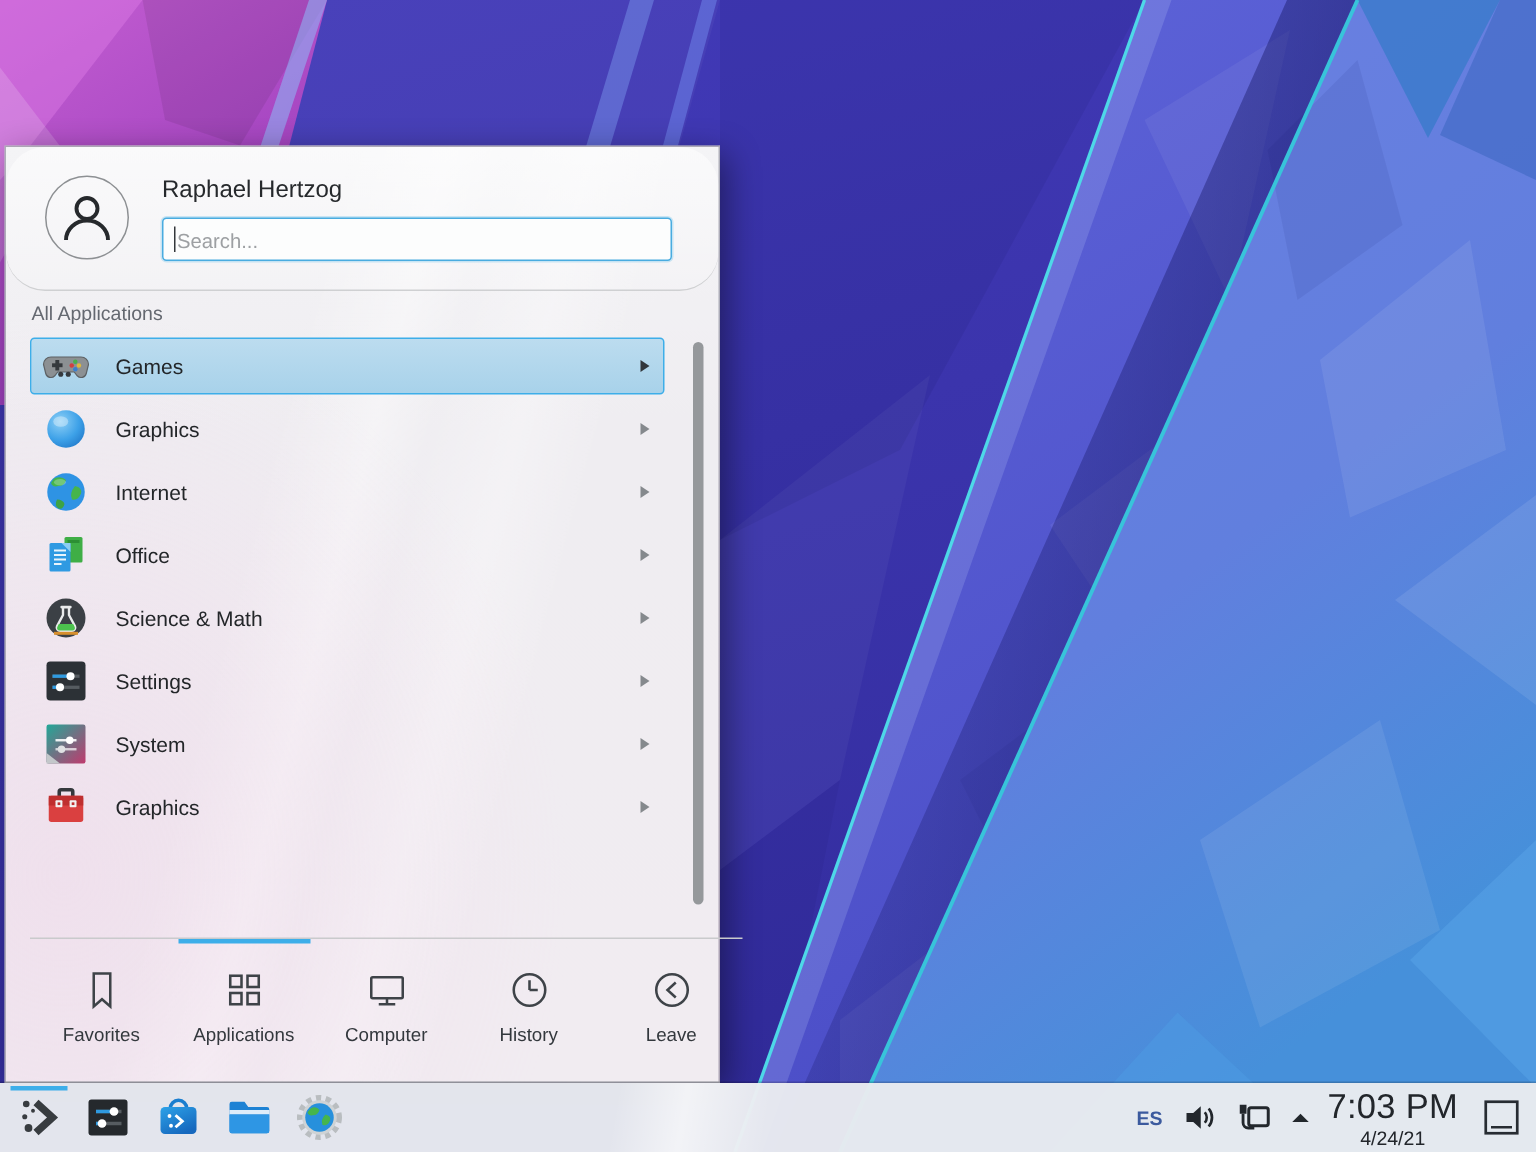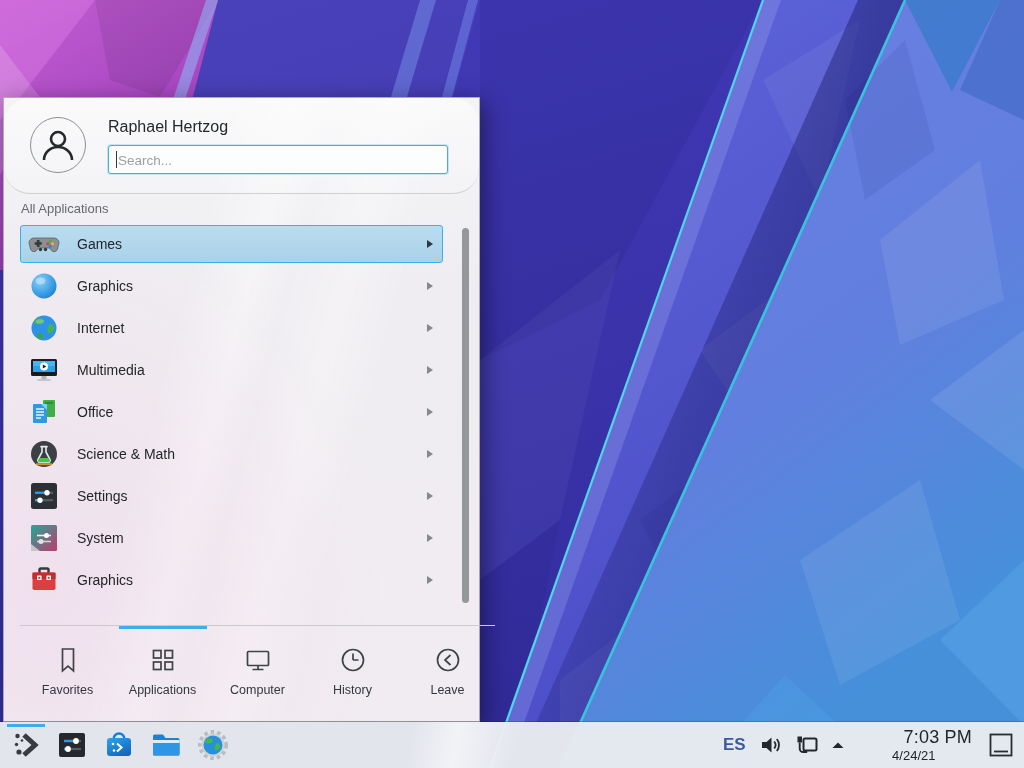--- a/index.html
+++ b/index.html
@@ -58,25 +58,25 @@
       linear-gradient(100deg, rgba(255,255,255,0) 40%, rgba(255,255,255,.55) 44.5%, rgba(255,255,255,0) 50%),
       rgba(233,235,240,.97);
     box-shadow:0 -1px 0 rgba(0,0,0,.18);
     display:flex; align-items:center; padding:0 8px 0 6px; }
   .tb-launcher { position:relative; width:40px; height:46px; display:flex; align-items:center; justify-content:center; }
   .tb-active-line { position:absolute; left:1px; top:2px; width:38px; height:3px; background:#3daee9; }
   .tb-apps { display:flex; align-items:center; gap:15px; margin-left:10px; }
   .tb-app { width:32px; height:32px; display:flex; }
   .tb-spacer { flex:1 1 auto; }
   .tray { display:flex; align-items:center; gap:10px; }
-  .kbd-layout { font-size:17px; font-weight:bold; color:#3b5a9e; padding:0 2px; }
+  .kbd-layout { font-size:13px; font-weight:bold; color:#3b5a9e; padding:0 2px; }
   .tray-icon { width:26px; height:26px; display:flex; }
   .caret-icon { width:16px; height:16px; display:flex; }
   .clock { margin:0 14px 0 10px; display:flex; flex-direction:column; align-items:center; line-height:1; color:#22262b; }
-  .clock-time { font-size:18px; letter-spacing:.2px;margin-left:48px; }
+  .clock-time { font-size:23px; letter-spacing:.2px; }
   .clock-date { font-size:13px; margin-top:3px; }
   .show-desktop { width:30px; height:32px; display:flex; align-items:center; justify-content:center; }
 </style>
 </head>
 <body>
 
 <svg id="wallpaper" viewBox="0 0 1024 768" preserveAspectRatio="none">
   <defs>
     <linearGradient id="gBase" x1="0" y1="0" x2="0.4" y2="1">
       <stop offset="0" stop-color="#433bba"></stop>
@@ -203,36 +203,20 @@
           <path d="M8,7 q5,-2 8,1 q-1,4 -5,4 q-4,1 -5,-2 Z" fill="#46b54c"></path>
           <path d="M22,12 q5,1 4,5 q-2,5 -6,4 q-2,-4 2,-9 Z" fill="#46b54c"></path>
           <path d="M10,21 q4,0 5,3 q-1,4 -4,3 q-3,-2 -1,-6 Z" fill="#3da344"></path>
           <ellipse cx="12" cy="9.5" rx="4" ry="2.2" fill="#ffffff" opacity="0.25"></ellipse>
         </svg>
       </span>
       <span class="cat-label">Internet</span>
       <span class="row-arrow"></span>
     </div>
 
-    <div class="cat-row">
-      <span class="cat-icon">
-        <svg viewBox="0 0 32 32" width="32" height="32">
-          <rect x="3" y="5" width="26" height="17" rx="1.5" fill="#1b1f23"></rect>
-          <rect x="5" y="7" width="22" height="11" fill="#2da0e8"></rect>
-          <rect x="5" y="7" width="22" height="5" fill="#49b4f0"></rect>
-          <circle cx="16" cy="12.5" r="4" fill="#ffffff"></circle>
-          <path d="M14.8,10.5 L18.4,12.5 L14.8,14.5 Z" fill="#1b1f23"></path>
-          <rect x="5" y="18.5" width="22" height="2" fill="#14171a"></rect>
-          <rect x="13.5" y="22" width="5" height="3" fill="#aeb3b7"></rect>
-          <rect x="9.5" y="25" width="13" height="2" fill="#c4c8cb"></rect>
-        </svg>
-      </span>
-      <span class="cat-label">Multimedia</span>
-      <span class="row-arrow"></span>
-    </div>
 
     <div class="cat-row">
       <span class="cat-icon">
         <svg viewBox="0 0 32 32" width="32" height="32">
           <rect x="15" y="4" width="12" height="17" rx="1" fill="#3fae46"></rect>
           <rect x="17" y="6" width="8" height="2" fill="#2c8f34"></rect>
           <rect x="5" y="8" width="14" height="19" rx="1" fill="#2f9ae2"></rect>
           <path d="M13,8 h6 v6 Z" fill="#8ccdf2"></path>
           <path d="M8,13 h8 M8,16 h8 M8,19 h8 M8,22 h5" stroke="#e8f4fb" stroke-width="1.4"></path>
         </svg>

